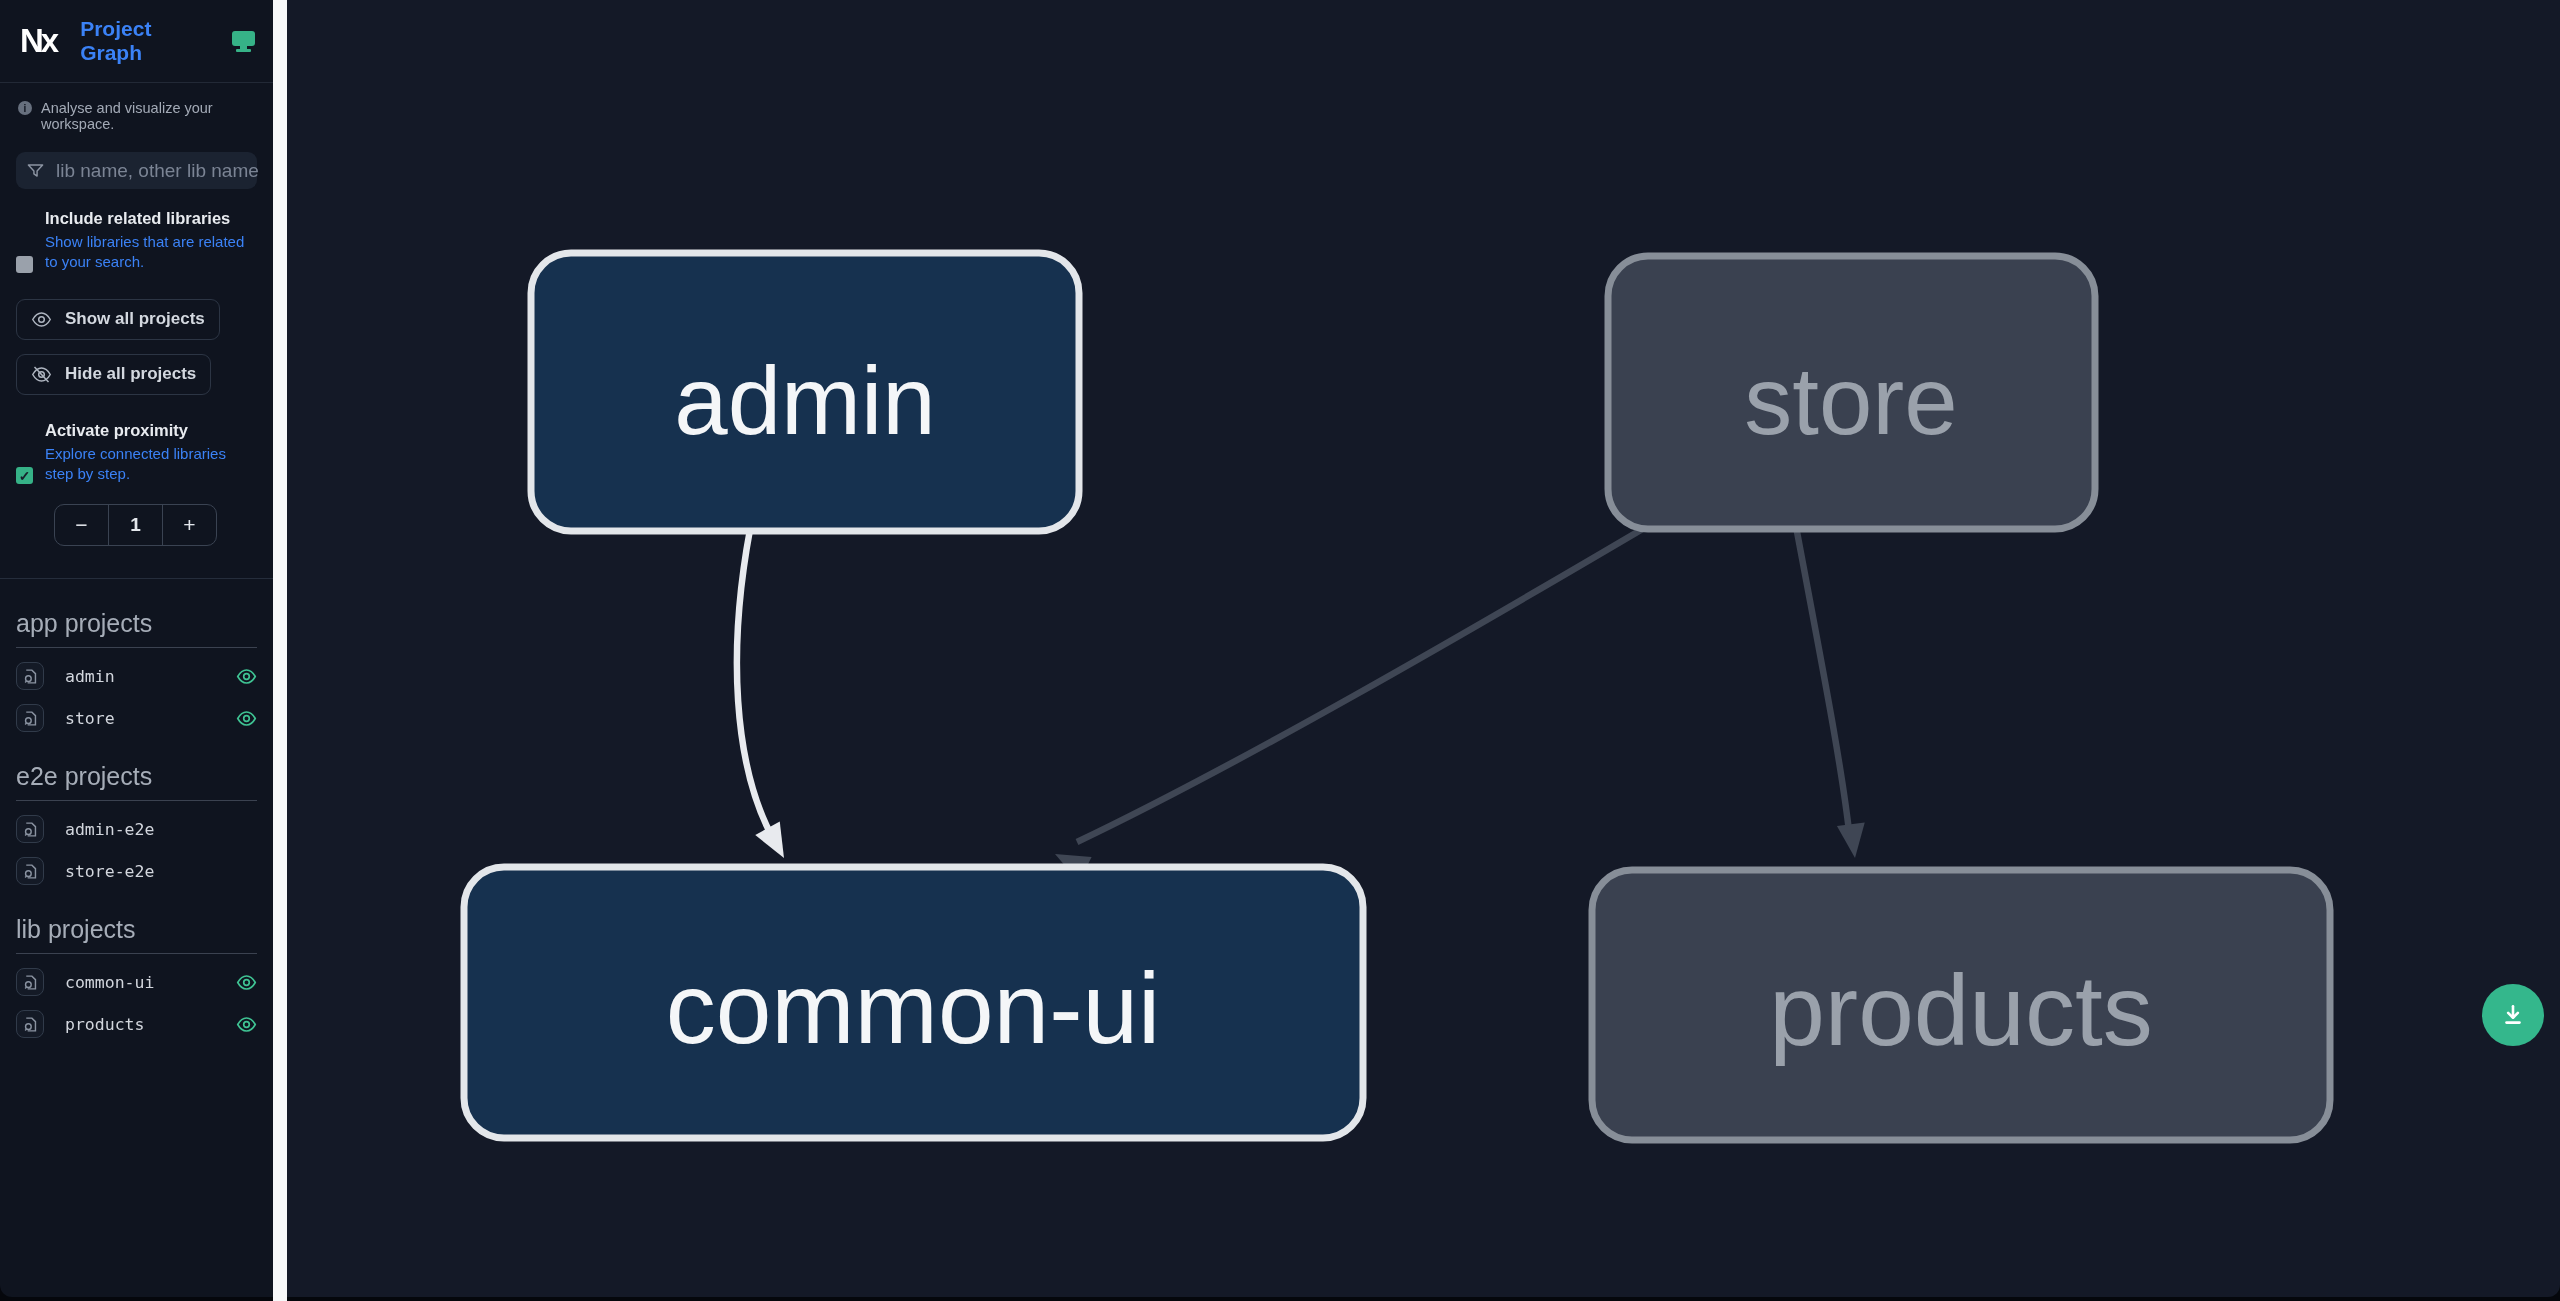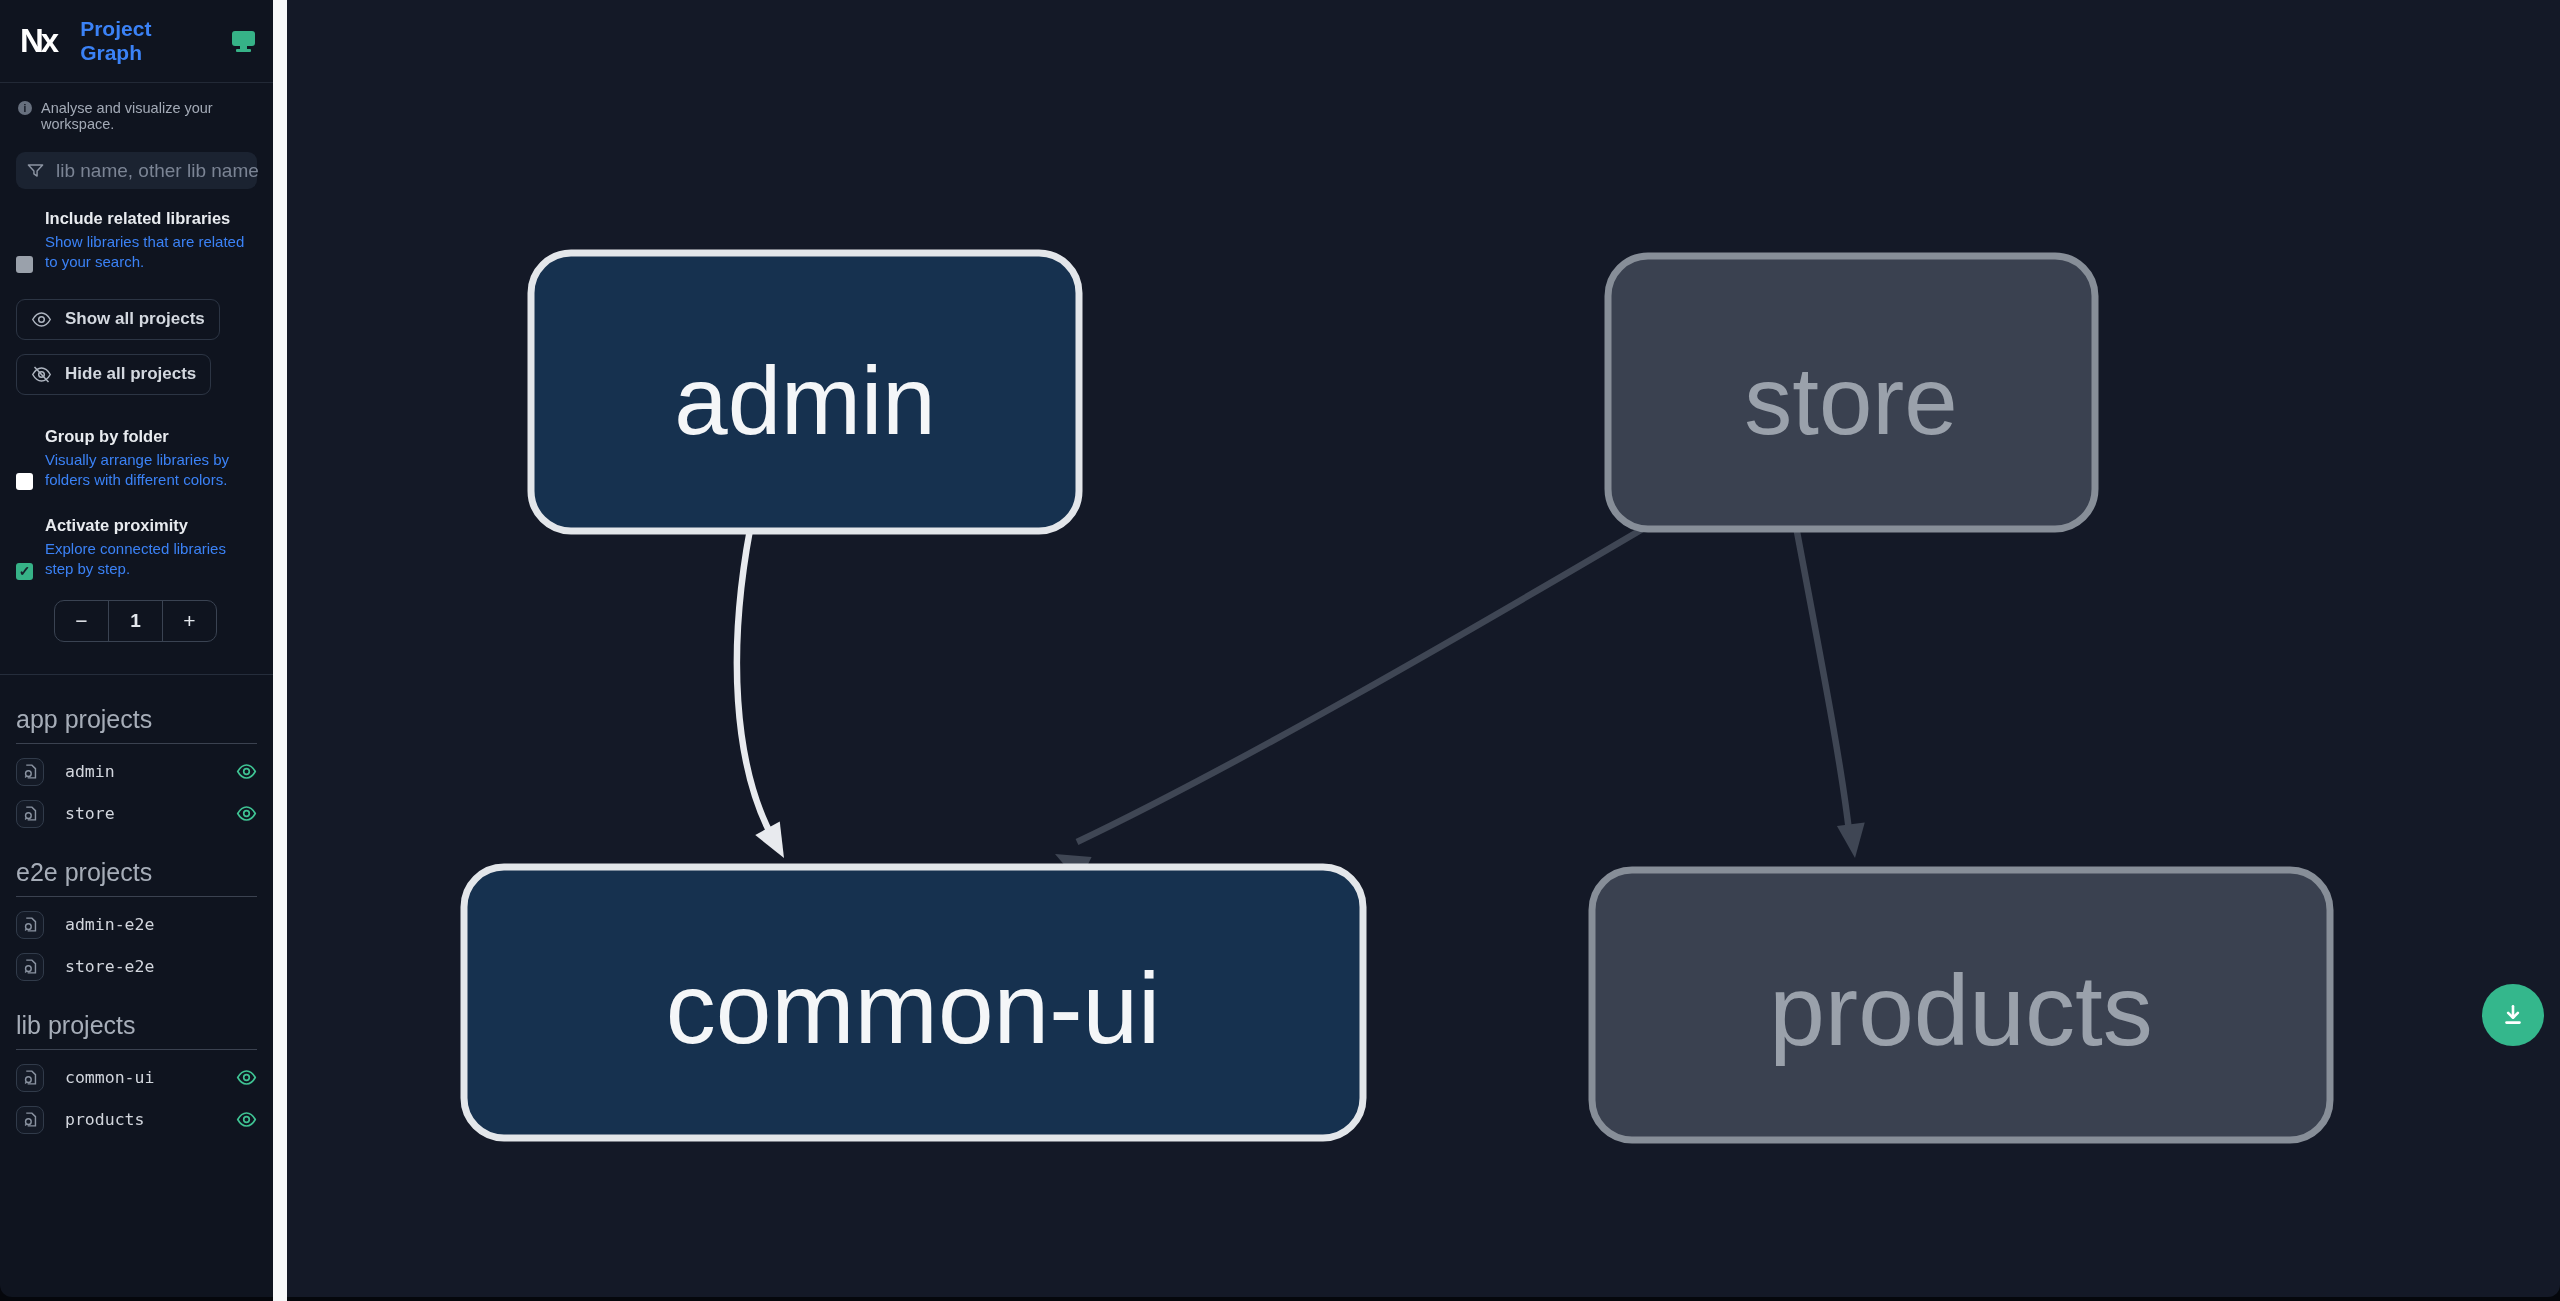--- a/index.html
+++ b/index.html
@@ -130,27 +130,20 @@
 
     <button class="sb-btn">
       <svg width="21" height="21" viewBox="0 0 24 24" fill="none" stroke="#aeb5c0" stroke-width="1.7">
         <path d="M2 12 C5 6.6 8.7 4.6 12 4.6 C15.3 4.6 19 6.6 22 12 C19 17.4 15.3 19.4 12 19.4 C8.7 19.4 5 17.4 2 12 Z"></path>
         <circle cx="12" cy="12" r="3.2"></circle>
         <line x1="4" y1="3.5" x2="20" y2="20.5"></line>
       </svg>
       <span>Hide all projects</span>
     </button>
 
-    <div class="cb-row" style="margin-top:32px">
-      <span class="cb-box cb-white"></span>
-      <span class="cb-text">
-        <span class="cb-label" style="display:block">Group by folder</span>
-        <span class="cb-desc" style="display:block">Visually arrange libraries by folders with different colors.</span>
-      </span>
-    </div>
 
     <div class="cb-row" style="margin-top:26px">
       <span class="cb-box cb-green">✓</span>
       <span class="cb-text">
         <span class="cb-label" style="display:block">Activate proximity</span>
         <span class="cb-desc" style="display:block">Explore connected libraries step by step.</span>
       </span>
     </div>
 
     <div class="stepper">

